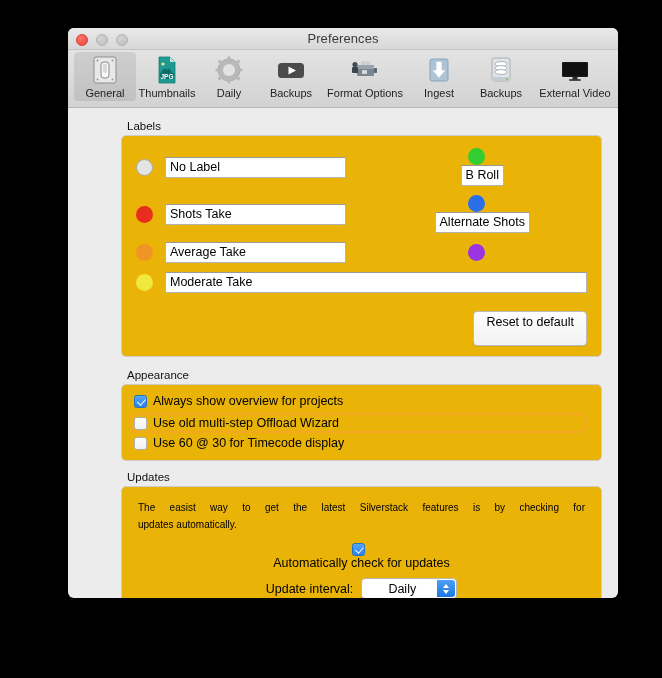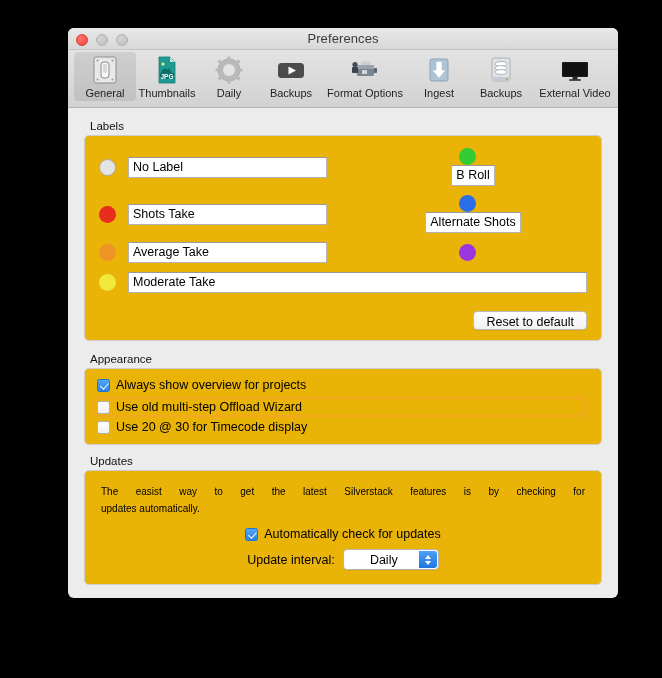--- a/index.html
+++ b/index.html
@@ -69,21 +69,21 @@
   }
   .tblabel {
     font-size: 11px;
     color: #1e1e1e;
     margin-top: 1px;
     white-space: nowrap;
   }
   .tbitem.wide { width: 86px; }
 
   
-  #content { padding: 12px 16px 0 16px; }
+  #content { padding: 12px 16px 0 16px; margin-left: 37px; }
 
   .grouplabel {
     font-size: 11.5px;
     color: #111;
     margin: 0 0 3px 6px;
   }
   .groupbox {
     background: #eab308;
     border: 1px solid #cdcdcd;
     border-radius: 5px;
@@ -115,21 +115,21 @@
     overflow: hidden;
   }
 
   .btnrow { display: flex; justify-content: flex-end; padding: 6px 14px 10px 14px; }
   .pushbtn {
     background: linear-gradient(to bottom, #fefefe, #f2f2f2);
     border: 1px solid #bcbcbc;
     border-radius: 4px;
     font-size: 12.5px;
     color: #000;
-    padding: 3px 12px 0 12px;
+    padding: 3px 12px 16px 12px;
     box-shadow: 0 1px 0 rgba(0,0,0,0.06);
     cursor: default;
   }
 
   
   #appearance-box { padding: 9px 14px 10px 12px; }
   .cbrow { display: flex; align-items: center; margin-bottom: 5px; }
   .cbrow:last-child { margin-bottom: 0; }
   .cbrow.highlight {
     border: 2px solid #f5a623;
@@ -166,21 +166,21 @@
   #updates-box { padding: 12px 16px 14px 16px; }
   .updtext {
     font-size: 10px;
     color: #000;
     text-align: justify;
     line-height: 17px;
     margin: 0 0 10px 0;
   }
   .updtext > span { display: block; }
   .center-row { display: flex; justify-content: center; align-items: center; }
-  .center-row.auto { margin-bottom: 8px; }
+  .center-row.auto { margin-bottom: 8px; flex-direction: column; }
   .intervallabel { font-size: 12.5px; color: #000; margin-right: 8px; }
   .popup {
     position: relative;
     width: 96px; height: 21px;
     background: #fff;
     border: 1px solid #b4b4b4;
     border-radius: 4px;
     display: flex; align-items: center; justify-content: center;
     box-shadow: 0 1px 0 rgba(0,0,0,0.05);
     cursor: default;
@@ -393,21 +393,21 @@
           <span class="cblabel">Always show overview for projects</span>
         </div>
 
         <div class="cbrow highlight">
           <span class="checkbox"></span>
           <span class="cblabel">Use old multi-step Offload Wizard</span>
         </div>
 
         <div class="cbrow">
           <span class="checkbox"></span>
-          <span class="cblabel">Use 20 @ 30 for Timecode display</span>
+          <span class="cblabel">Use 60 @ 30 for Timecode display</span>
         </div>
 
       </div>
     </div>
 
     <div class="sp10"></div>
 
     <div class="grouplabel">Updates</div>
     <div class="groupbox">
       <div id="updates-box">

